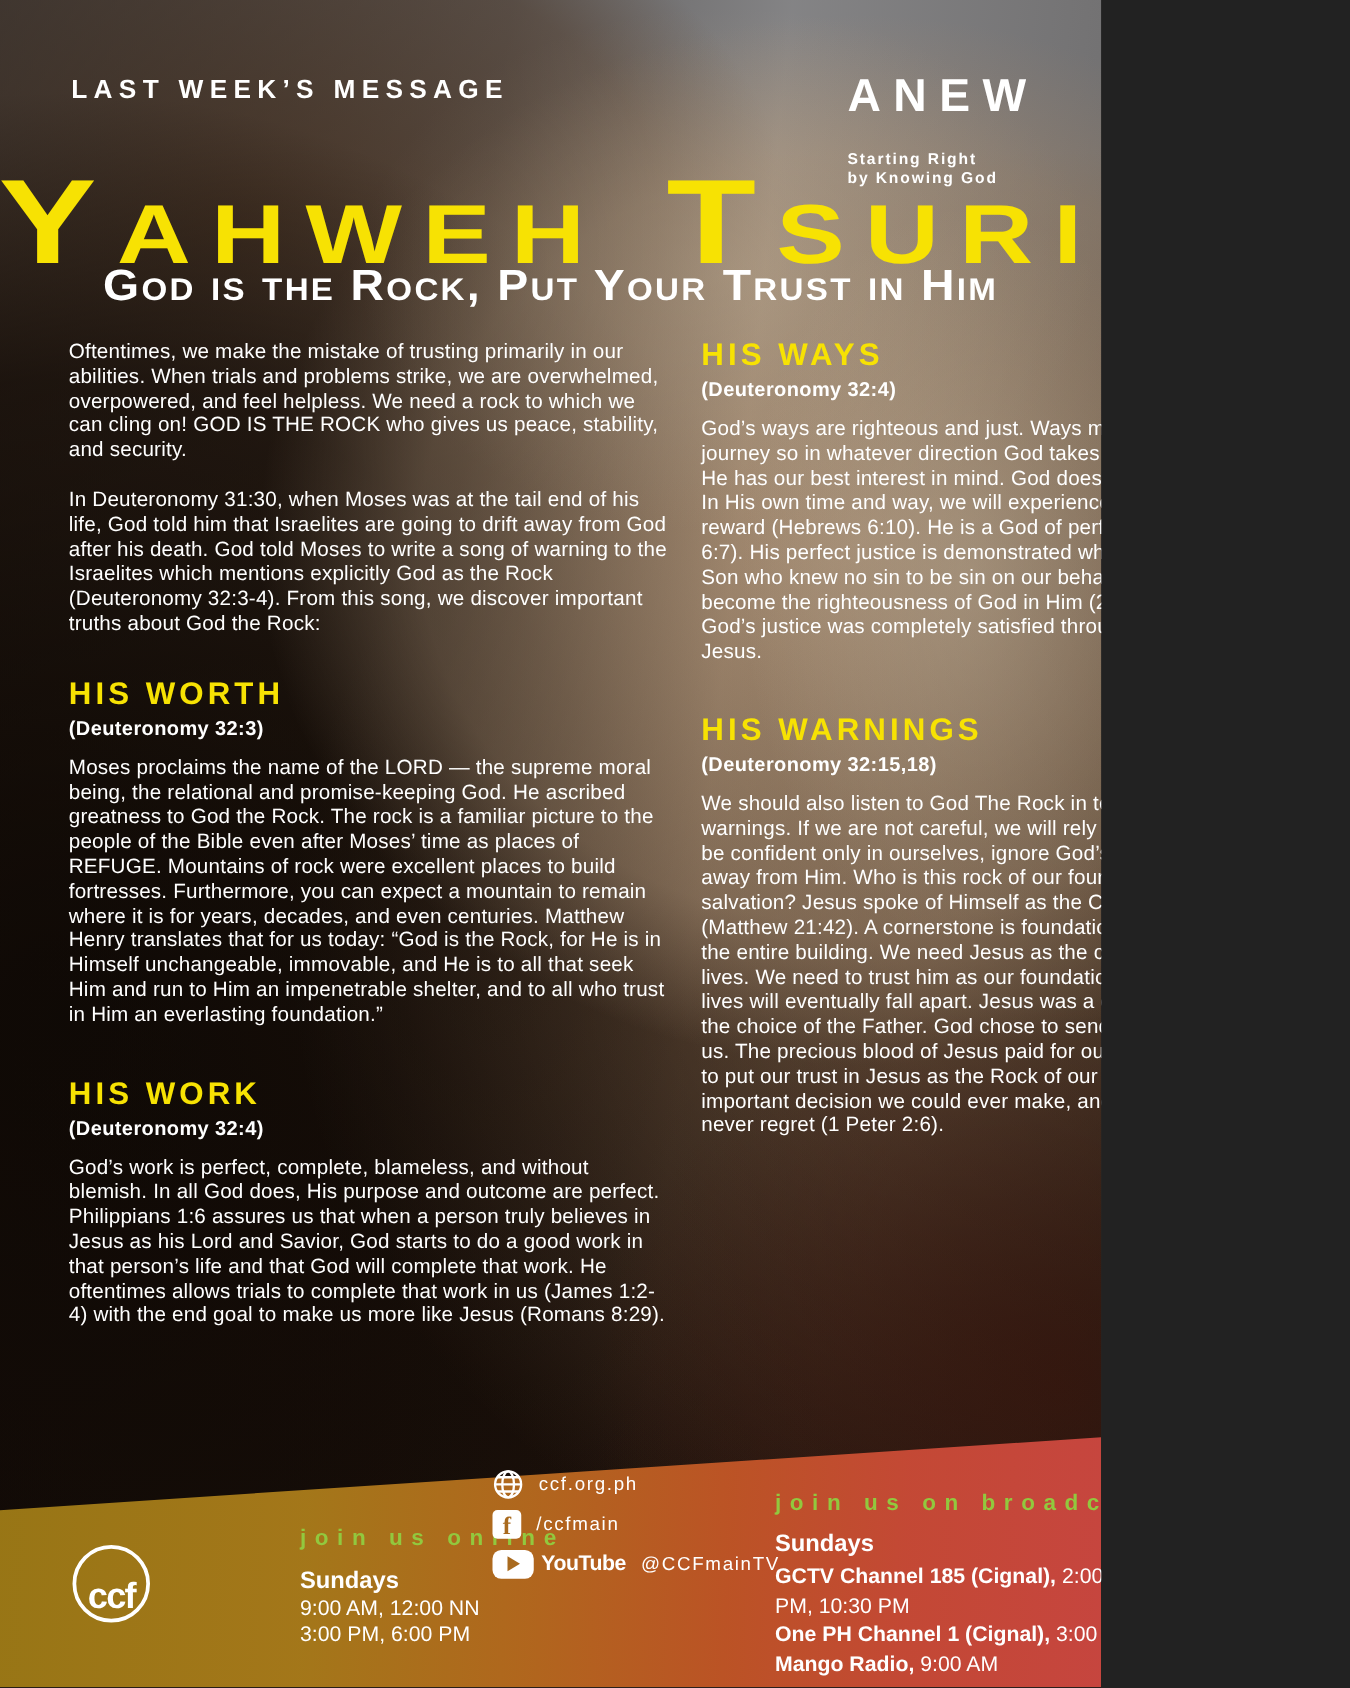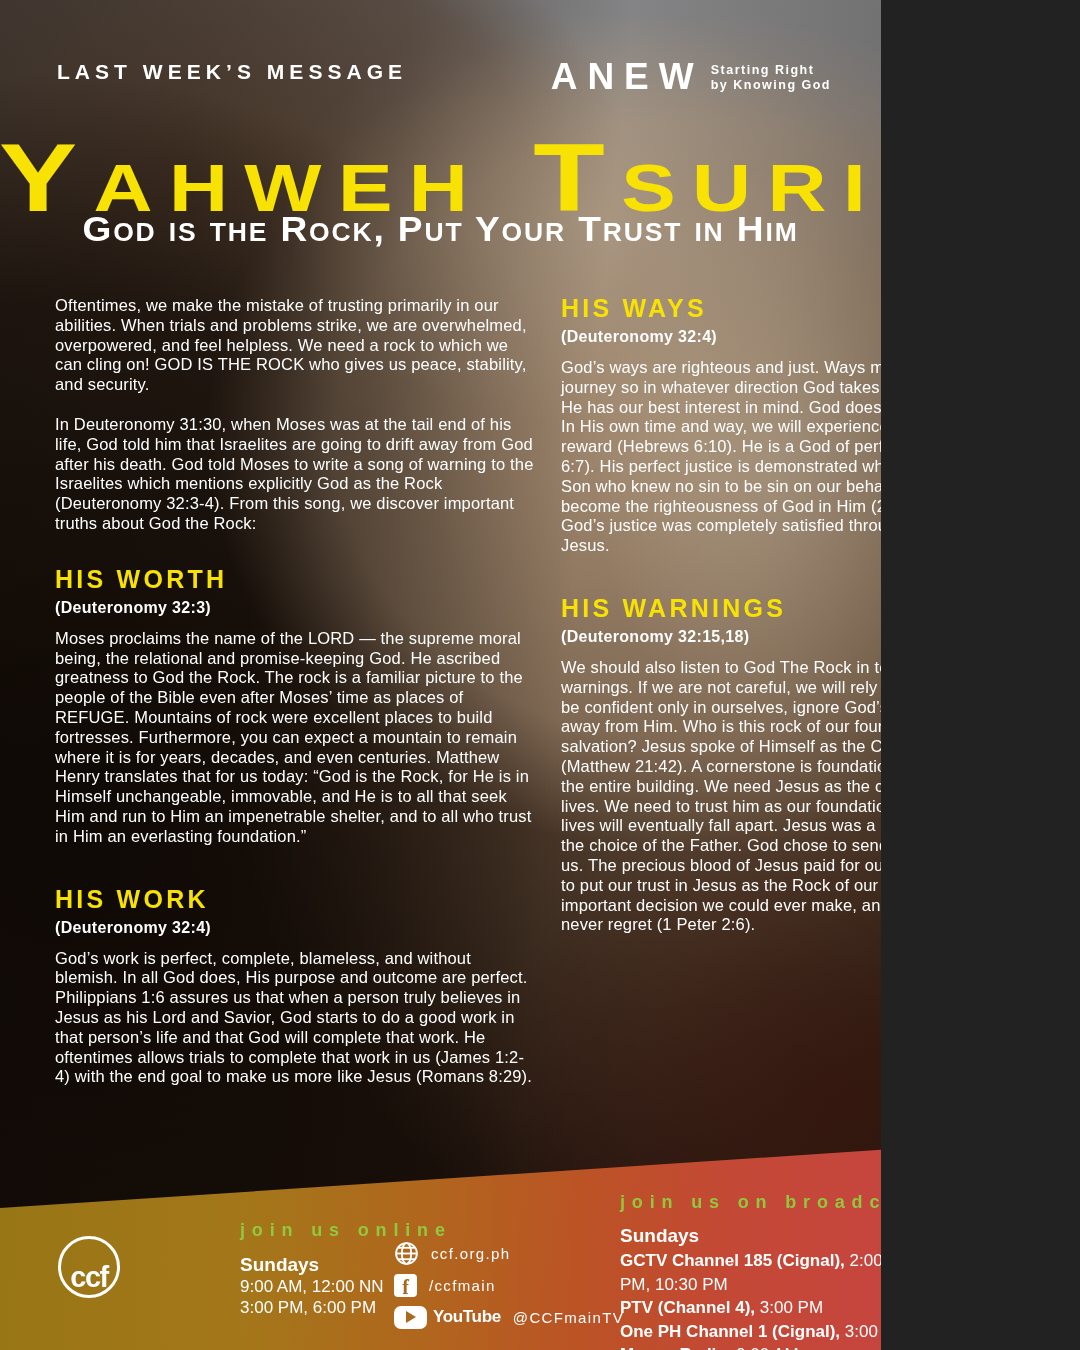--- a/index.html
+++ b/index.html
@@ -30,36 +30,36 @@
     position:absolute;left:0;right:0;top:1130px;height:220px;
     background:linear-gradient(92deg, var(--band_gold,#9C7916) 0%, #A87A1A 28%, var(--band_orange,#B5691E) 48%, #C05526 66%, #C84A36 82%, var(--band_red,#CB4740) 100%);
     clip-path:polygon(0 35.5%, 100% 9%, 100% 100%, 0 100%);
     opacity:.97;
   }
   
   .kicker{
     position:absolute;left:57px;top:60px;
     font-size:21px;font-weight:bold;letter-spacing:.24em;white-space:nowrap;
   }
-  .brand{position:absolute;top:58px;right:50px;display:flex;align-items:flex-start;gap:7px;}
+  .brand{position:absolute;top:58px;right:50px;display:flex;align-items:flex-start;gap:20px;flex-direction:column;}
   .brand-name{font-size:37px;font-weight:bold;letter-spacing:.27em;line-height:1;}
   .brand-tagline{font-size:12.5px;font-weight:bold;letter-spacing:.12em;line-height:15px;padding-top:5px;white-space:nowrap;}
   .title{
     position:absolute;left:0;width:100%;top:130px;text-align:center;
     font-variant:small-caps;font-weight:bold;font-size:96px;line-height:1;
     letter-spacing:.14em;color:var(--accent_yellow,#F7E203);
     transform:scaleX(1.22);transform-origin:center;white-space:nowrap;
   }
   .subtitle{
     position:absolute;left:0;width:100%;top:211px;text-align:center;
     font-variant:small-caps;font-weight:bold;font-size:35px;line-height:1;
     letter-spacing:.05em;transform:scaleX(1.06);transform-origin:center;white-space:nowrap;
   }
   
-  .columns{position:absolute;left:55px;top:272px;width:986px;display:flex;gap:26px;margin-top:24px;}
+  .columns{position:absolute;left:55px;top:272px;width:986px;display:flex;gap:26px;}
   .col{width:480px;}
   .body-text{font-size:16.5px;line-height:19.8px;margin:0 0 20px 0;letter-spacing:.01em;}
   section{margin:0;}
   .col section + section{margin-top:40px;}
   .col.left > section:first-of-type{margin-top:33px;}
   .sec-heading{
     font-size:25px;font-weight:bold;letter-spacing:.13em;line-height:1;
     color:var(--accent_yellow,#F7E203);margin:0 0 7px 0;
   }
   .sec-ref{font-size:16px;font-weight:bold;margin:0 0 12px 0;letter-spacing:.02em;}
@@ -71,21 +71,21 @@
     display:flex;align-items:flex-end;justify-content:center;
   }
   .ccf-logo-text{font-size:29px;font-weight:bold;letter-spacing:-1.5px;transform:translateY(-1px);}
   .green-heading{
     color:var(--accent_green,#92C83E);font-size:18px;font-weight:bold;
     letter-spacing:.38em;white-space:nowrap;
   }
   .online{position:absolute;left:240px;top:1220px;}
   .online .day{font-size:19px;font-weight:bold;margin-top:13px;}
   .online .times{font-size:17px;line-height:21px;}
-  .links{position:absolute;left:394px;top:1241px;display:flex;flex-direction:column;gap:8px;}
+  .links{position:absolute;left:394px;top:1175px;display:flex;flex-direction:column;gap:8px;}
   .link-row{display:flex;align-items:center;gap:12px;height:24px;}
   .link-label{font-size:15px;letter-spacing:.09em;}
   .globe{width:25px;height:25px;flex:0 0 auto;}
   .fb{
     width:23px;height:23px;background:#fff;border-radius:4px;flex:0 0 auto;
     display:flex;align-items:flex-end;justify-content:center;overflow:hidden;
   }
   .fb span{font-size:20px;font-weight:bold;color:#A96A1E;font-family:"Liberation Serif",serif;line-height:20px;}
   .yt-play{
     width:33px;height:23px;background:#fff;border-radius:7px;flex:0 0 auto;
@@ -186,22 +186,19 @@
     </div>
   </div>
 
   <div class="broadcast">
     <div class="green-heading">join us on broadcast tv</div>
     <div class="day">Sundays</div>
     <div class="bline">
       <span class="ch">GCTV Channel 185 (Cignal),</span><span> 2:00 PM, 9:30 PM, 10:30 PM</span>
     </div>
     <div class="bline">
-      <span class="ch">PTV (Channel 4),</span><span> 3:00 PM</span>
-    </div>
-    <div class="bline">
       <span class="ch">One PH Channel 1 (Cignal),</span><span> 3:00 PM</span>
     </div>
     <div class="bline">
       <span class="ch">Mango Radio,</span><span> 9:00 AM</span>
     </div>
   </div>
 </div>
 
 </body></html>

